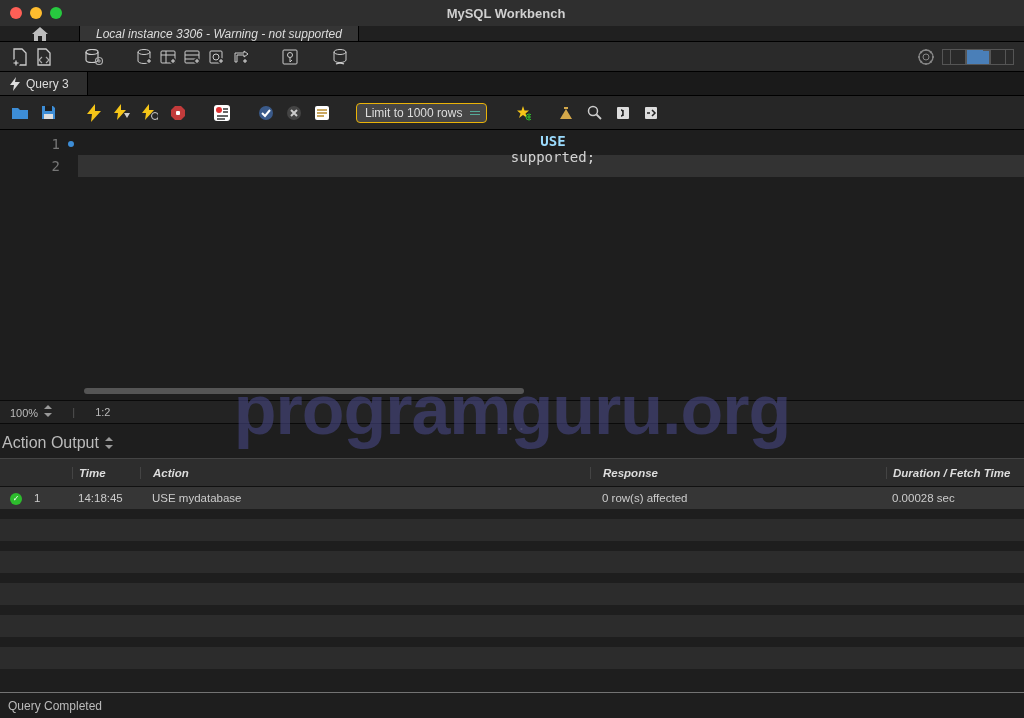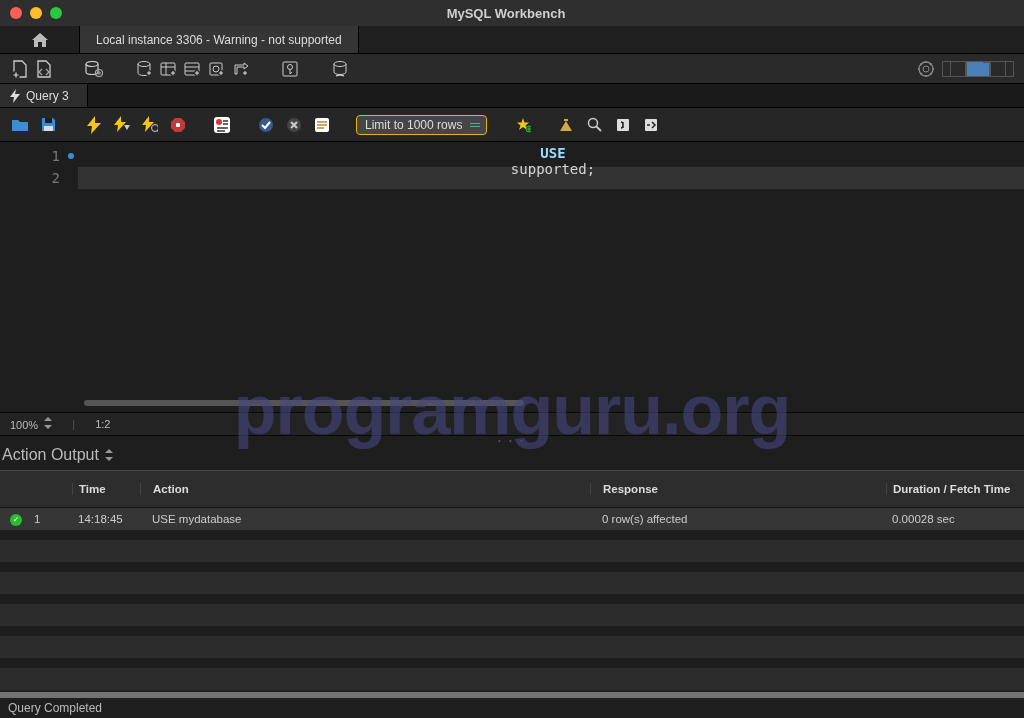--- a/index.html
+++ b/index.html
@@ -33,25 +33,26 @@
 .app-title {
   position: absolute;
   left: 0; right: 12px;
   text-align: center;
   font-size: 13px;
   font-weight: 600;
   color: #d0d0d0;
   pointer-events: none;
 }
 .conn-tabs {
-  height: 28px;
+  height: 16px;
   background: #202020;
   display: flex;
   align-items: stretch;
   border-bottom: 1px solid #000;
+  font-style: italic;
 }
 .home-tab {
   width: 80px;
   display: flex;
   align-items: center;
   justify-content: center;
   border-right: 1px solid #000;
 }
 .conn-tab {
   padding: 0 16px;
@@ -233,29 +234,30 @@
   content: "";
   position: absolute;
   left: 0;
   width: 0; height: 0;
   border-left: 4px solid transparent;
   border-right: 4px solid transparent;
 }
 .chevron-updown::before { top: 0; border-bottom: 4px solid #999; }
 .chevron-updown::after { bottom: 0; border-top: 4px solid #999; }
 .table-head {
-  height: 38px;
+  height: 29px;
   background: #2d2d2d;
   display: flex;
   align-items: center;
   font-size: 11.5px;
   font-weight: 600;
   color: #ddd;
   border-top: 1px solid #444;
   border-bottom: 1px solid #111;
+  font-style: italic;
 }
 .col-status { width: 34px; padding-left: 10px; }
 .col-num { width: 38px; }
 .col-time { width: 68px; border-left: 1px solid #444; padding-left: 6px; }
 .col-action { flex: 1; border-left: 1px solid #444; padding-left: 12px; }
 .col-response { width: 296px; border-left: 1px solid #444; padding-left: 12px; }
 .col-duration { width: 138px; border-left: 1px solid #444; padding-left: 6px; }
 .output-rows { flex: 1; overflow: hidden; }
 .output-row {
   height: 22px;
@@ -271,21 +273,21 @@
   border-radius: 50%;
   background: #2dbc2d;
   color: #fff;
   font-size: 8px;
   display: inline-flex;
   align-items: center; justify-content: center;
 }
 .footer {
   height: 26px;
   background: #1e1e1e;
-  border-top: 6px solid #737373;
+  border-top: 1px solid #737373;
   display: flex;
   align-items: center;
   padding: 0 8px;
   font-size: 12px;
   color: #bbb;
 }
 .watermark {
   position: absolute;
   top: 370px;
   left: 0; right: 0;

